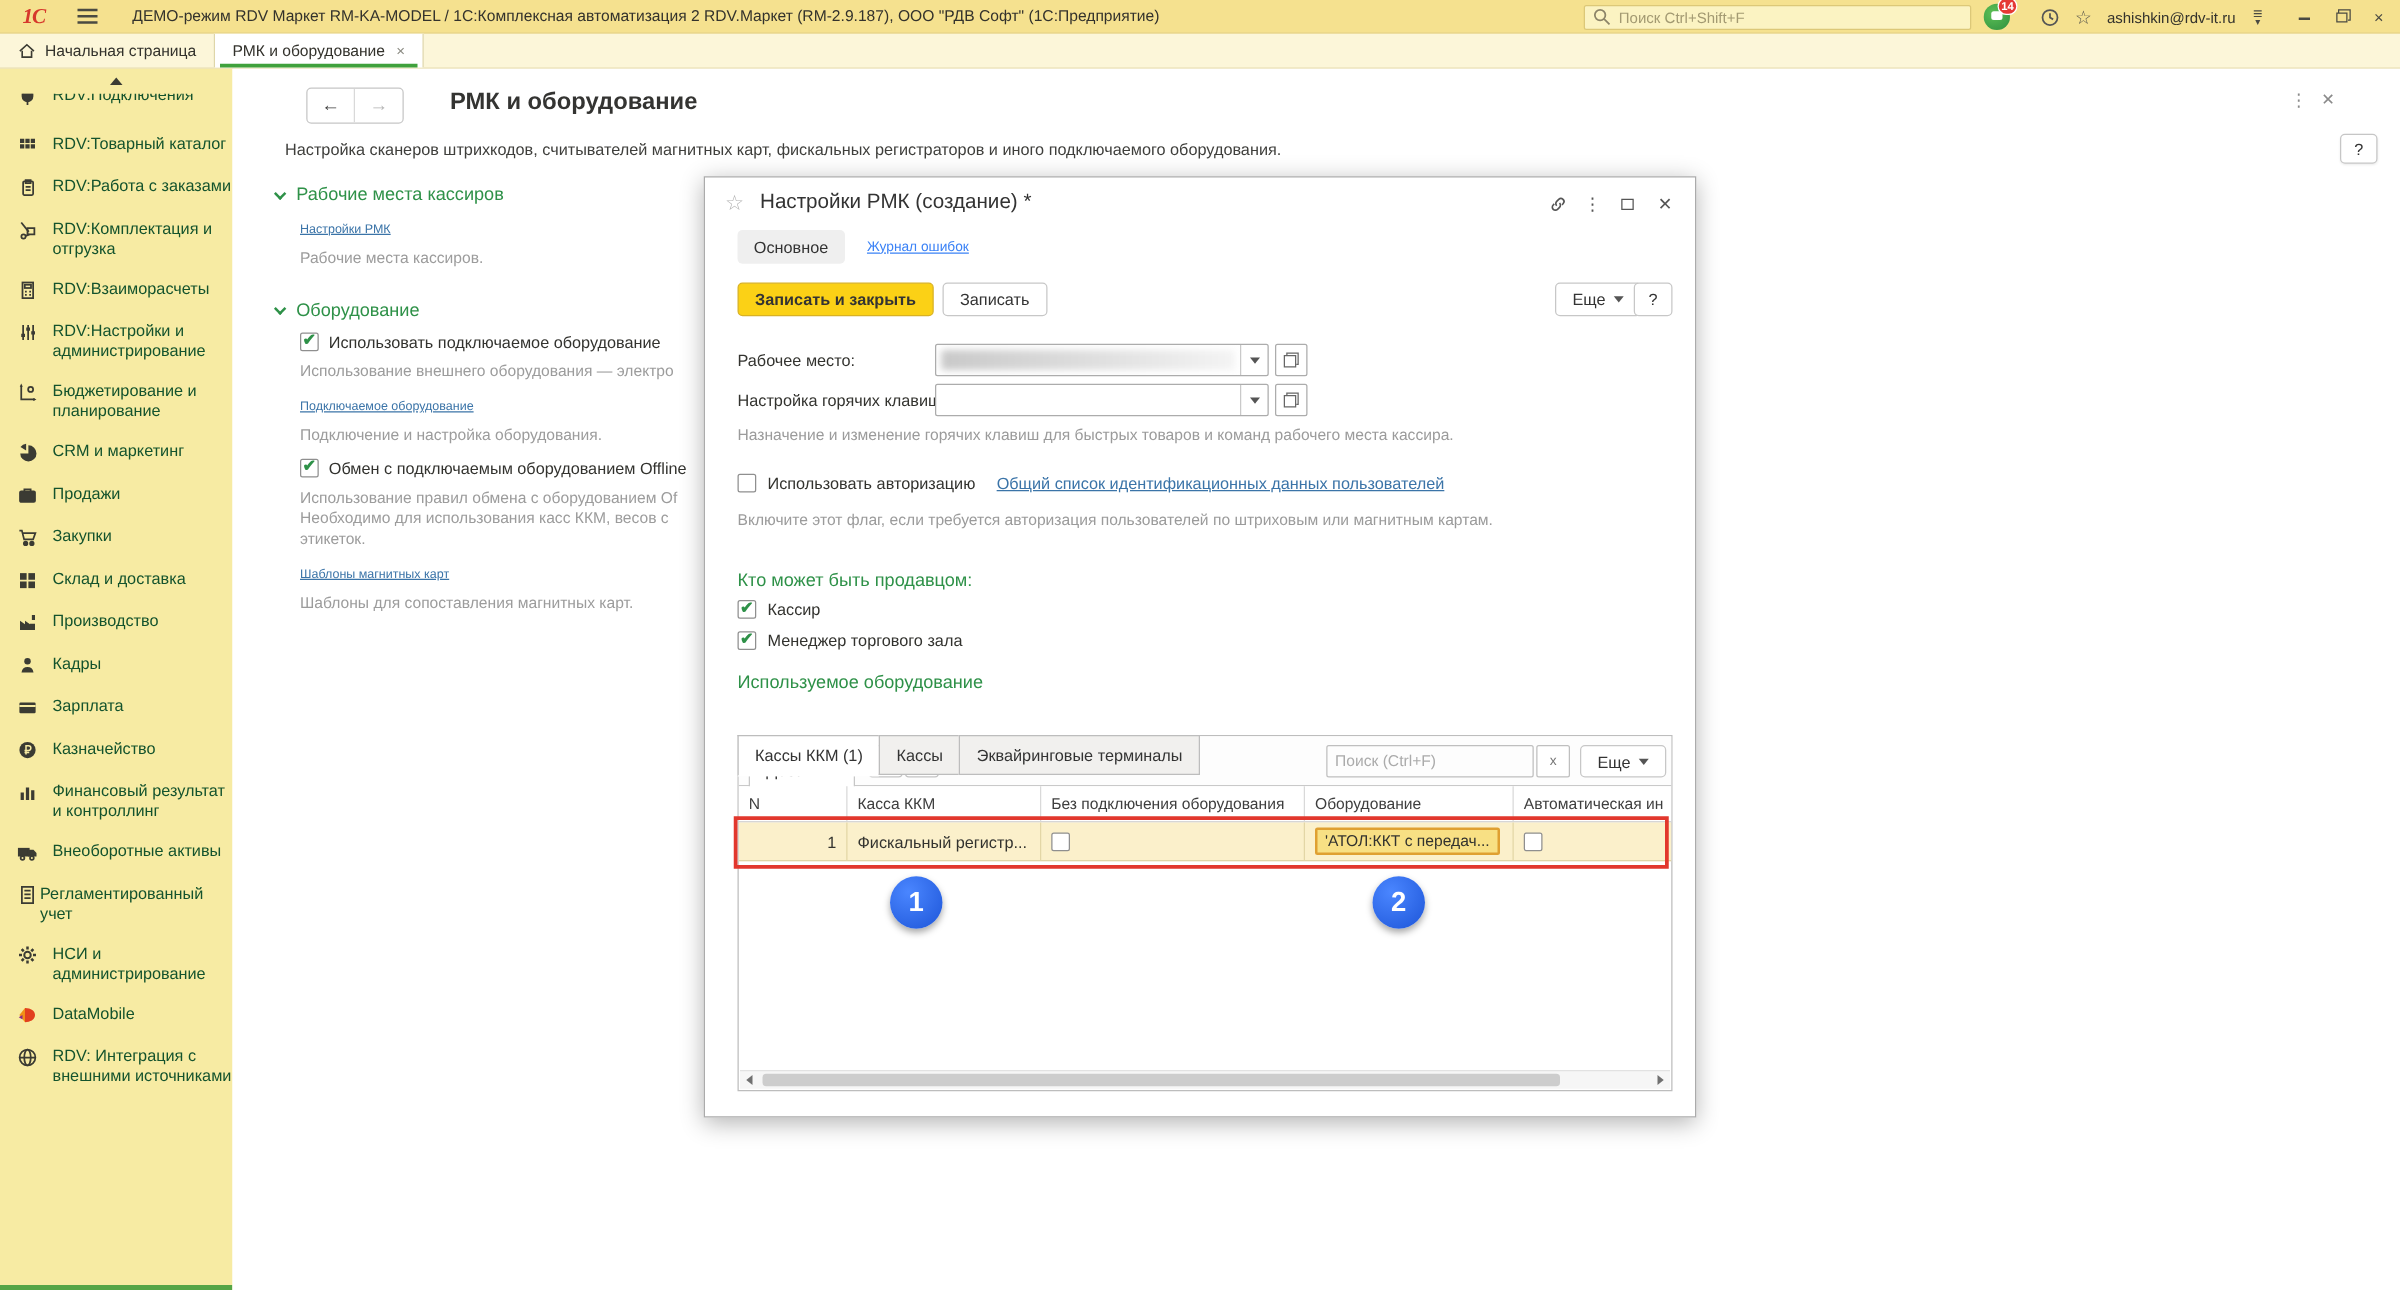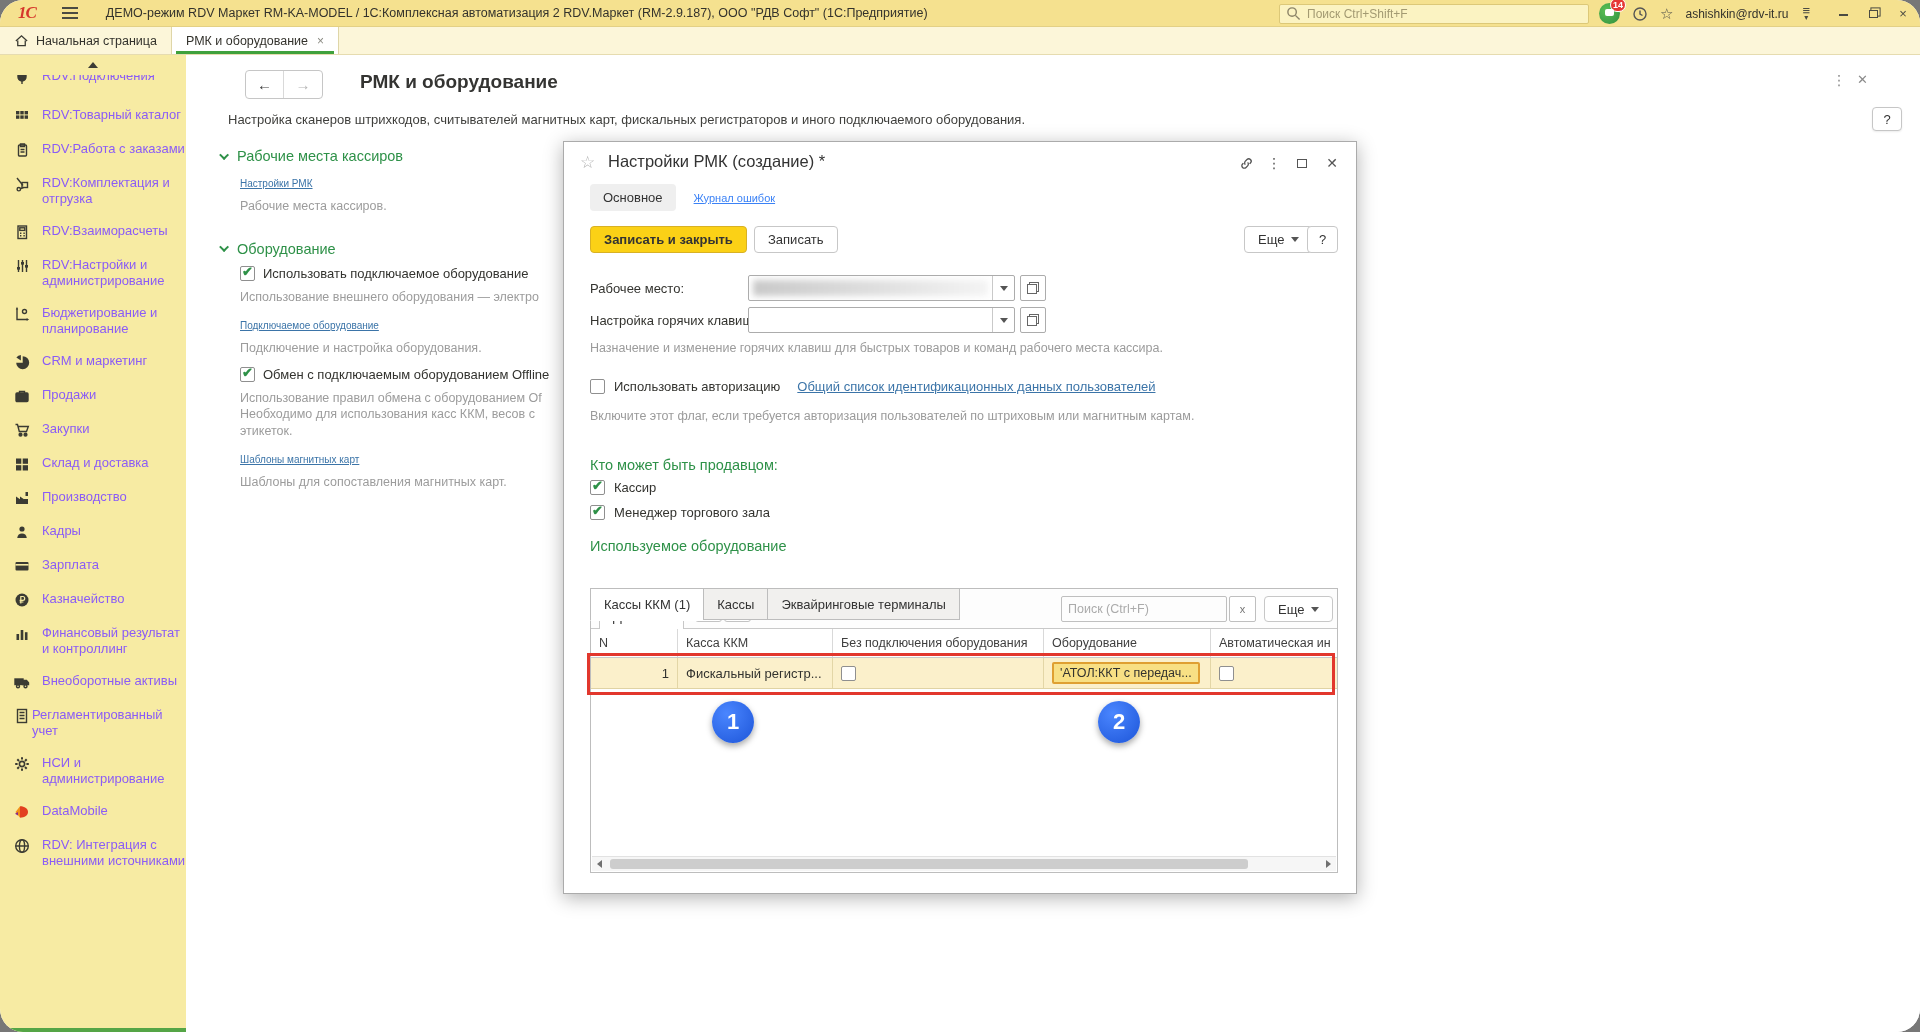--- a/index.html
+++ b/index.html
@@ -1,30 +1,30 @@
 <!DOCTYPE html>
 <html><head>
 <meta charset="utf-8">
 <style>
   html,body{margin:0;padding:0;background:#777;}
   *{box-sizing:border-box;font-family:"Liberation Sans",sans-serif;}
-  .screen{position:relative;width:1920px;height:1032px;background:#fff;overflow:hidden;border-radius:23px;}
+  .screen{position:relative;width:1920px;height:1032px;background:#fff;overflow:hidden;}
 
   
   .topbar{position:absolute;left:0;top:0;width:1920px;height:27px;background:#F5E18F;display:flex;align-items:center;border-bottom:1px solid #E3D085;}
   .logo{font-weight:bold;font-size:17px;color:#D6382C;margin-left:18px;letter-spacing:-1px;font-family:"Liberation Serif",serif;font-style:italic;}
   .hamb{margin-left:26px;width:16px;display:flex;flex-direction:column;gap:3px;cursor:pointer;}
   .hamb i{height:2px;background:#4a4a42;display:block;}
   .app-title{margin-left:28px;font-size:12.5px;color:#33322c;white-space:nowrap;}
   .top-right{position:absolute;right:0;top:0;height:27px;display:flex;align-items:center;}
   .top-search{position:relative;width:310px;height:20px;background:#FBF3C2;border:1px solid #DCC878;border-radius:2px;display:flex;align-items:center;margin-right:10px;}
   .top-search input{border:none;background:transparent;outline:none;font-size:12px;color:#6b6450;width:250px;}
   .top-search input::placeholder{color:#A39A72;}
   .top-search svg{margin:0 4px 0 6px;}
-  .notif{position:relative;width:21px;height:21px;border-radius:50%;background:radial-gradient(circle at 35% 35%,#5CBf55,#2F8F3F);margin-right:12px;}
+  .notif{position:relative;width:21px;height:21px;border-radius:50%;background:radial-gradient(circle at 35% 35%,#5CBf55,#2F8F3F);margin-right:24px;}
   .notif:after{content:"";position:absolute;left:6px;top:6px;width:9px;height:7px;background:#fff;border-radius:2px;}
   .nbadge{position:absolute;right:-6px;top:-5px;min-width:14px;height:14px;border-radius:7px;background:#E53935;color:#fff;font-size:9px;font-weight:bold;display:flex;align-items:center;justify-content:center;padding:0 2px;border:1px solid #fff;}
   .tico{margin-right:12px;color:#4f4f48;display:flex;align-items:center;}
   .star{font-size:15px;color:#4f4f48;}
   .user{font-size:12px;color:#33322c;margin-right:14px;}
   .svc{display:flex;flex-direction:column;align-items:center;line-height:7px;margin-right:20px;color:#4a4a42;}
   .svc b{font-size:13px;font-weight:normal;}
   .svc s{font-size:8px;text-decoration:none;}
   .winbtn{width:26px;text-align:center;color:#4a4a42;font-size:13px;margin-right:4px;cursor:pointer;}
   .wmin i{display:inline-block;width:9px;height:2px;background:#4a4a42;margin-bottom:2px;}
@@ -37,21 +37,21 @@
   .wtab.active:after{content:"";position:absolute;left:4px;right:4px;bottom:0;height:3px;background:#3FA13C;}
   .wtab .close{color:#8a8a82;font-size:12px;margin-left:2px;}
 
   
   .sidebar{position:absolute;left:0;top:55px;width:186px;bottom:0;background:#F7EBA3;overflow:hidden;}
   .scrollup{height:20px;display:flex;align-items:center;justify-content:center;}
   .scrollup i{width:0;height:0;border-left:5px solid transparent;border-right:5px solid transparent;border-bottom:6px solid #3c3c34;}
   .nav{padding:0 0 0 14px;}
   .nav-item{display:flex;align-items:flex-start;gap:10px;margin-bottom:17px;cursor:pointer;}
   .nav-item .nicon{flex:0 0 18px;padding-top:1px;}
-  .nav-item .nlabel{font-size:13px;color:#8b5cf6;line-height:15.5px;max-width:146px;}
+  .nav-item .nlabel{font-size:13px;color:#14532d;line-height:15.5px;max-width:146px;}
   .nav-item.clip{height:15px;overflow:hidden;}
   .nav-item.clip .inwrap{transform:translateY(-7px);}
   .morebar{position:absolute;left:0;right:0;bottom:0;height:4px;background:#55A546;}
 
   
   .content{position:absolute;left:186px;top:55px;right:0;bottom:0;background:#fff;}
   .navbtns{position:absolute;left:59px;top:15px;display:flex;border:1px solid #C6C6C6;border-radius:4px;overflow:hidden;background:#fff;}
   .navbtns .nb{width:38px;height:27px;display:flex;align-items:center;justify-content:center;font-size:15px;cursor:pointer;}
   .nb.back{color:#3c3c3c;border-right:1px solid #D9D9D9;}
   .nb.fwd{color:#b5b5b5;}

